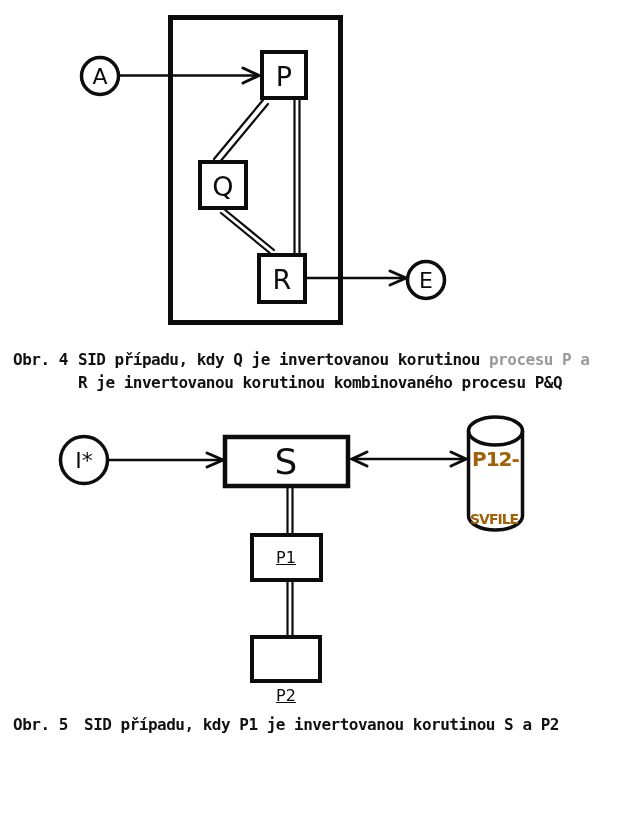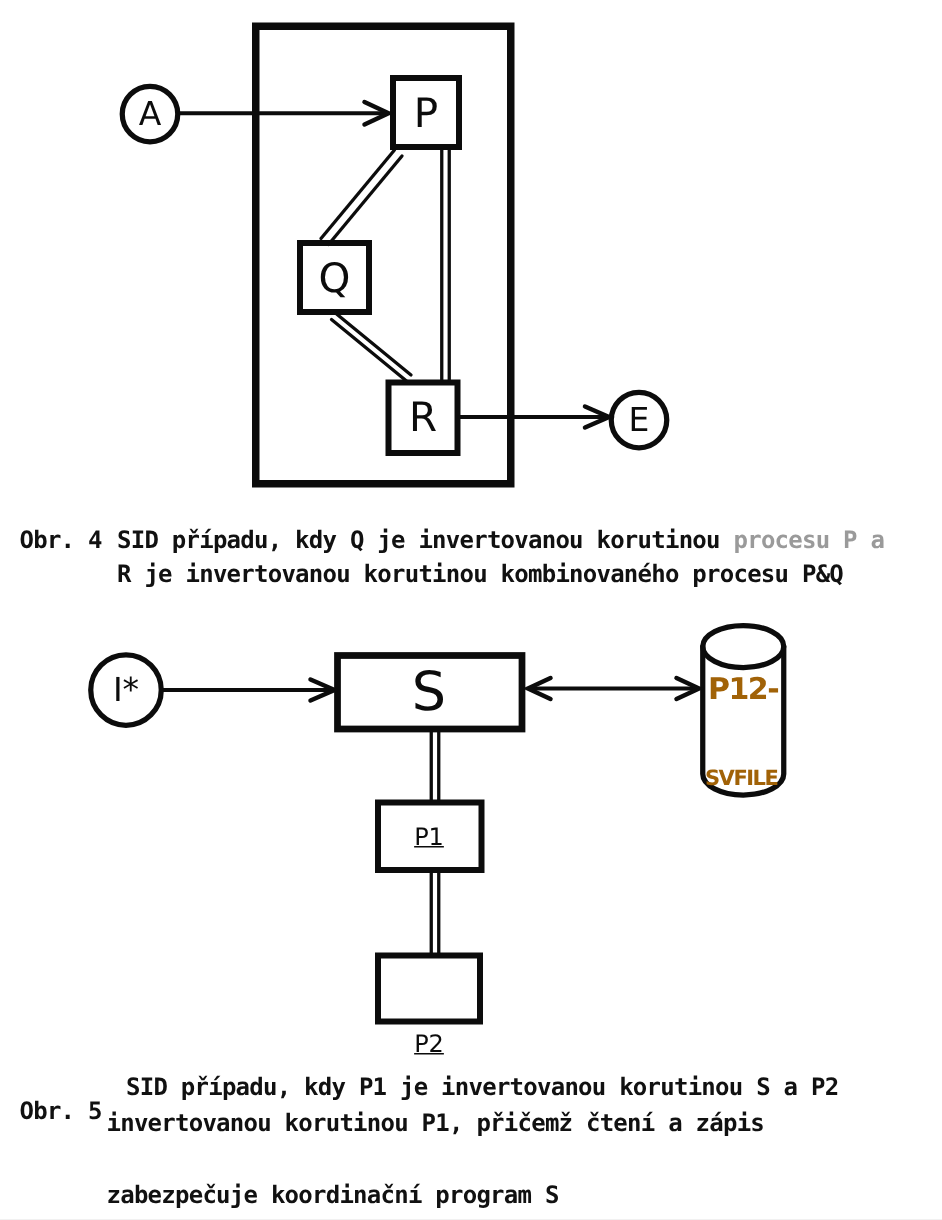--- a/index.html
+++ b/index.html
@@ -95,18 +95,16 @@
   <div class="node-label lbl-s" style="left:286px;top:462px;">S</div>
   <div class="node-label lbl-p12" style="left:286px;top:558px;">P1</div>
   <div class="node-label lbl-p12" style="left:286px;top:660px;margin-top:36px;">P2</div>
   <div class="cyl-text cyl-line1" style="left:472px;top:449px;">P12-</div>
   <div class="cyl-text cyl-line2" style="left:470px;top:476px;">SVFILE</div>
 
   <div class="caption" style="left:13px;top:352px;">Obr. 4</div>
   <div class="caption" style="left:78px;top:352px;"><span>SID případu, kdy Q je invertovanou korutinou</span><span> </span><span class="faded">procesu P a</span></div>
   <div class="caption" style="left:78px;top:375px;">R je invertovanou korutinou kombinovaného procesu P&amp;Q</div>
 
-  <div class="caption" style="left:13px;top:717px;margin-top:16px;">Obr. 5</div>
+  <div class="caption" style="left:13px;top:717px;">Obr. 5</div>
   <div class="caption" style="left:84px;top:717px;">SID případu, kdy P1 je invertovanou korutinou S a P2</div>
-  <div class="caption" style="left:71px;top:741px;">invertovanou korutinou P1, přičemž čtení a zápis</div>
-  <div class="caption" style="left:71px;top:789px;">zabezpečuje koordinační program S</div>
 
 </div>
 
 </body></html>

